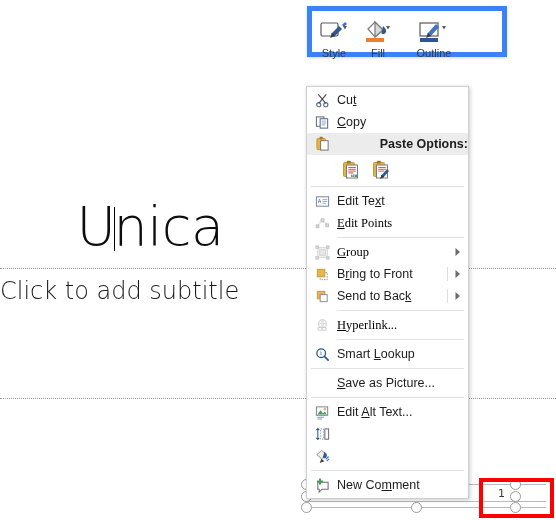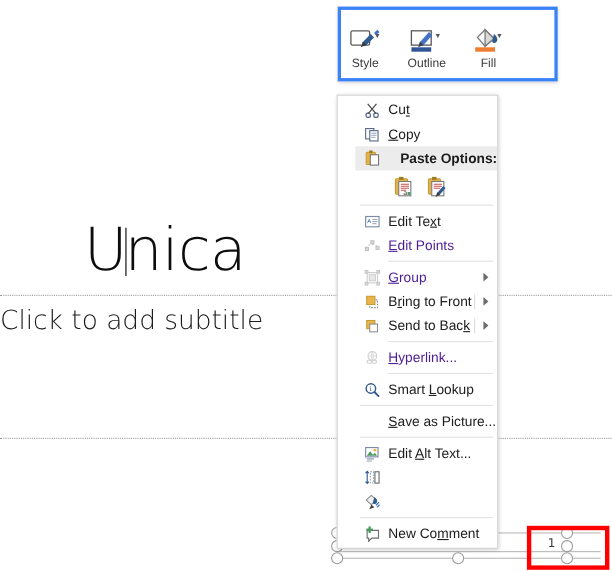--- a/index.html
+++ b/index.html
@@ -43,59 +43,59 @@
   
   #selection-layer { position:absolute; left:0; top:0; width:556px; height:520px; pointer-events:none; }
   .sel-handle {
     position:absolute; width:11px; height:11px; border-radius:50%;
     background:#fff; border:1.3px solid #9b9b9b;
   }
   .sel-line { position:absolute; background:#b9b9b9; }
 
   
   #mini-toolbar {
-    position:absolute; left:307px; top:6px; width:200px; height:68px;
-    background:#ffffff; border:3px solid #3b82f6;
+    position:absolute; left:307px; top:6px; width:200px; height:51px;
+    background:#ffffff; border:5px solid #3b82f6;
     box-shadow:0 1px 3px rgba(0,0,0,0.17);
-    display:flex; align-items:center;
+    display:flex; align-items:flex-start;
   }
   .mt-btn {
     width:44px; display:flex; flex-direction:column;
     align-items:center; justify-content:flex-start; padding-top:6px;
     cursor:default;
   }
   .mt-btn.wide { width:68px; }
   .mt-icon { height:30px; display:flex; align-items:center; justify-content:center; }
   .mt-label {
     font-size:11px; color:#3b3b3b; text-align:center; line-height:12px;
     font-family:"Liberation Sans", sans-serif;
   }
   .mt-sep { width:1px; background:#dcdcdc; margin:8px 3px; }
 
   
   #context-menu {
-    position:absolute; left:306px; top:86px; width:147px;
+    position:absolute; left:306px; top:86px; width:163px;
     background:#ffffff; border:1px solid #d0d0d0;
     box-shadow:1px 1px 4px rgba(0,0,0,0.22);
-    padding:2px 0 2px 16px;
+    padding:2px 0 2px 0;
     font-family:"Liberation Sans", sans-serif;
   }
   .menu-item {
     position:relative; display:flex; align-items:center;
     height:22px; padding-left:0; cursor:default;
   }
   .menu-item .mi-iconcell {
     width:30px; min-width:30px; height:22px;
     display:flex; align-items:center; justify-content:center;
   }
   .menu-item .mi-label {
     font-size:12.5px; color:#1c1c1c; white-space:nowrap;
     font-family:"Liberation Sans", sans-serif;
   }
-  .menu-item.disabled .mi-label { color:#4c1d95; }
+  .menu-item.disabled .mi-label { color:#000000;font-family:Liberation Serif, serif; }
   .menu-item.header .mi-label { font-weight:bold; }
   .menu-item.highlight { background:#ececec;justify-content:space-between; }
   .menu-item .mi-arrow {
     position:absolute; right:6px; top:0; height:22px;
     display:flex; align-items:center;
   }
   .menu-item .mi-arrowsep {
     position:absolute; right:20px; top:4px; height:14px; width:1px;
     background:#dcdcdc;
   }
@@ -158,44 +158,44 @@
         <rect x="2" y="3" width="17" height="13" rx="1.5" fill="#fff" stroke="#5a5a5a" stroke-width="1.2"></rect>
         <path d="M12 14 L20 6 L23 9 L15 17 Z" fill="#2e5a8e"></path>
         <path d="M11 18 L13 13 L16 16 Z" fill="#3c3c3c"></path>
         <path d="M23 5 l3 -3 2 2 -3 3 z" fill="#4472C4"></path>
         <path d="M24 6 l4 0 -2 3.5 z" fill="#595959"></path>
       </svg>
     </span>
     <span class="mt-label">Style</span>
   </div>
 
+  <div class="mt-btn">
+    <span class="mt-icon">
+      <svg width="30" height="24" viewBox="0 0 30 24">
+        <path d="M5 9 L12 2 L20 10 L12 17 Z" fill="#fdfdfd" stroke="#7a7a7a" stroke-width="1.2"></path>
+        <path d="M12 2 L20 10 L12 17 Z" fill="#d9d9d9" stroke="#7a7a7a" stroke-width="1.2"></path>
+        <path d="M20 6 c4 3 4 7 1 8 -2 .7 -3.2 -1 -2.2 -2.6" fill="#2e5a8e"></path>
+        <rect x="3" y="18" width="18" height="4" fill="#ED7D31"></rect>
+        <path d="M23 6 l4 0 -2 3.5 z" fill="#595959"></path>
+      </svg>
+    </span>
+    <span class="mt-label">Fill</span>
+  </div>
+
   <div class="mt-btn wide">
     <span class="mt-icon">
       <svg width="34" height="24" viewBox="0 0 34 24">
         <rect x="3" y="3" width="18" height="13" fill="#fff" stroke="#5a5a5a" stroke-width="1.2"></rect>
         <path d="M10 14 L19 4 L22 7 L13 17 Z" fill="#4472C4"></path>
         <path d="M9 18 L11 13 L14 16 Z" fill="#3c3c3c"></path>
         <rect x="3" y="18" width="18" height="4" fill="#2F5597"></rect>
         <path d="M25 6 l4 0 -2 3.5 z" fill="#595959"></path>
       </svg>
     </span>
     <span class="mt-label">Outline</span>
-  </div>
-
-  <div class="mt-btn">
-    <span class="mt-icon">
-      <svg width="30" height="24" viewBox="0 0 30 24">
-        <path d="M5 9 L12 2 L20 10 L12 17 Z" fill="#fdfdfd" stroke="#7a7a7a" stroke-width="1.2"></path>
-        <path d="M12 2 L20 10 L12 17 Z" fill="#d9d9d9" stroke="#7a7a7a" stroke-width="1.2"></path>
-        <path d="M20 6 c4 3 4 7 1 8 -2 .7 -3.2 -1 -2.2 -2.6" fill="#2e5a8e"></path>
-        <rect x="3" y="18" width="18" height="4" fill="#ED7D31"></rect>
-        <path d="M23 6 l4 0 -2 3.5 z" fill="#595959"></path>
-      </svg>
-    </span>
-    <span class="mt-label">Fill</span>
   </div>
 
   <div class="mt-sep"></div>
 
 
 </div>
 
 <div id="context-menu">
 
   <div class="menu-item">

